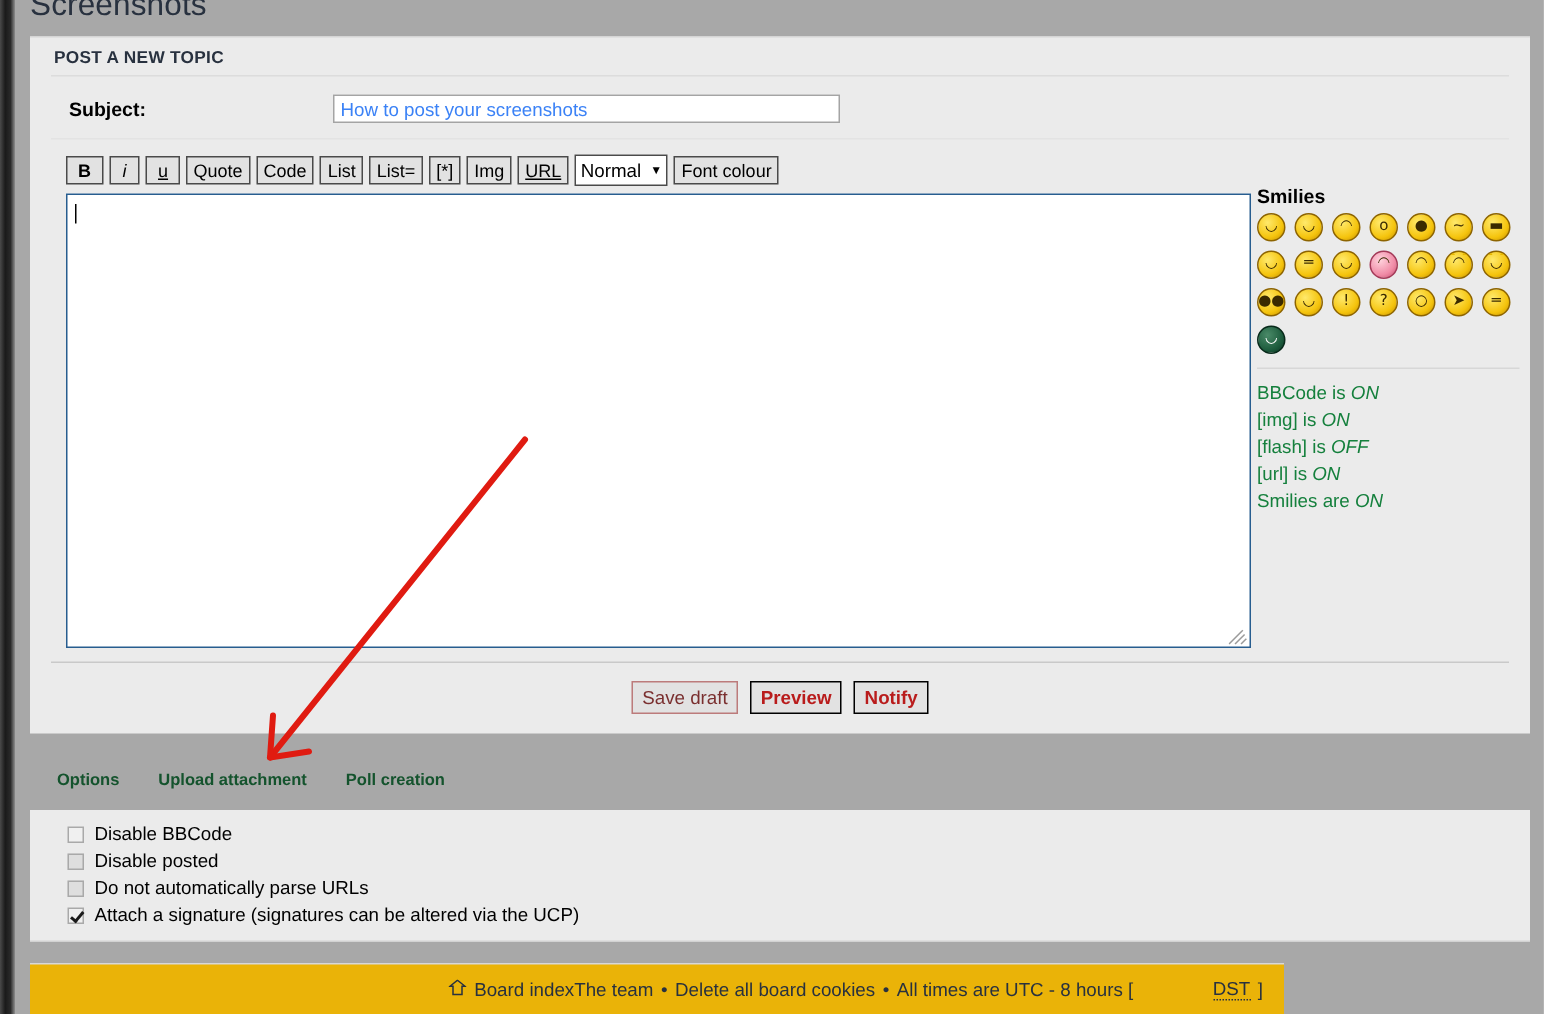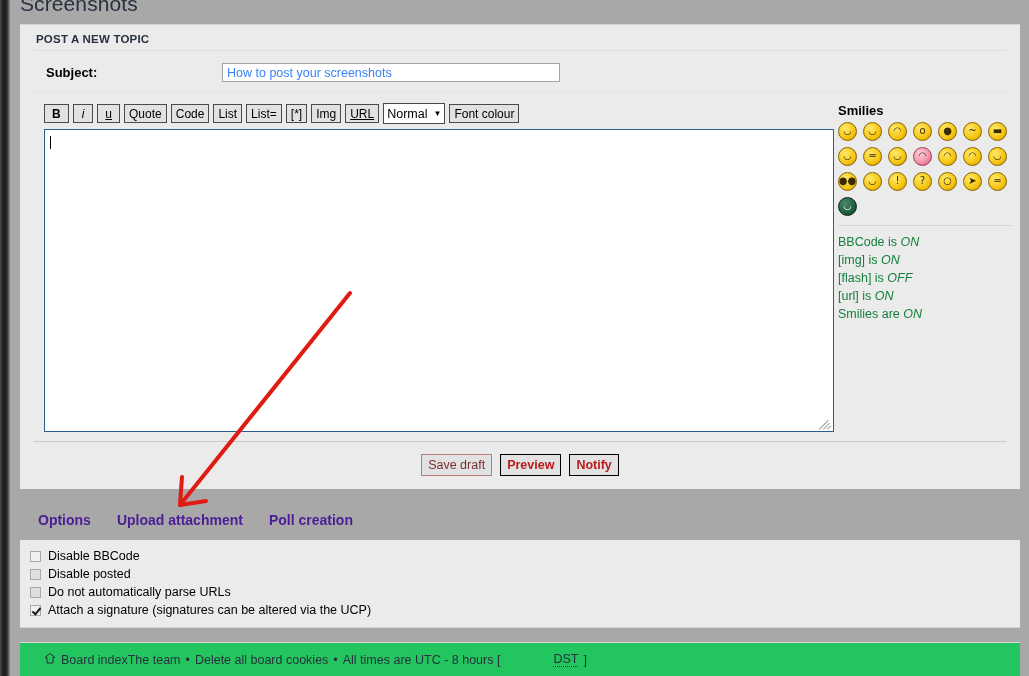--- a/index.html
+++ b/index.html
@@ -74,21 +74,21 @@
     font-family: "Liberation Sans", sans-serif;
     font-size: 12.5px;
     color: #3b82f6;
     padding: 1px 4px;
     outline: none;
   }
 
   
   .editor-wrap { display: flex; padding: 10px 0 0 0; }
   .editor-left { width: 800px; padding-left: 10px; }
-  .editor-right { width: 190px; padding-left: 4px; }
+  .editor-right { width: 190px; padding-left: 4px; margin-top: 20px; }
 
   .bbcode-bar {
     display: flex; align-items: center; gap: 4px;
     padding-bottom: 5px;
   }
   .bb-btn {
     background: #e2e2e2;
     border: 1px solid #4a4a4a;
     font-family: "Liberation Sans", sans-serif;
     font-size: 12px;
@@ -231,26 +231,26 @@
     width: 1000px;
   }
   .tabs-row {
     background: #a8a8a8;
     height: 40px;
     display: flex; align-items: center;
     padding-left: 18px;
     gap: 26px;
   }
   .tab {
-    font-size: 14px; font-weight: bold; color: #4c1d95;
+    font-size: 11px; font-weight: bold; color: #14532d;
     cursor: pointer;
   }
   .options-body {
     background: #ebebeb;
-    padding: 7px 0 8px 10px;
+    padding: 7px 0 8px 25px;
     border-bottom: 1px solid #d2d2d2;
   }
   .chk-row {
     display: flex; align-items: center;
     height: 18px;
     font-size: 12.5px; color: #000;
   }
   .chk {
     width: 11px; height: 11px;
     border: 1px solid #a9a9a9;
@@ -268,25 +268,25 @@
     width: 3px; height: 7px;
     border: solid #1a1a1a;
     border-width: 0 2px 2px 0;
     transform: rotate(40deg);
   }
 
   
   .footer {
     position: absolute;
     left: 20px; top: 642px;
-    width: 1000px; height: 34px;
-    background: #22c55e;
+    width: 836px; height: 34px;
+    background: #eab308;
     border-top: 1px solid #d8d8d8;
     display: flex; align-items: center;
-    justify-content: flex-start;
+    justify-content: flex-end;
     padding: 0 14px 0 14px;
     font-size: 12.5px;
     color: #28313f;
   }
   .footer a, .flink {
     color: #28313f; text-decoration: none; cursor: pointer;
   }
   .footer-left { display: flex; align-items: center; gap: 5px; padding-left: 10px;}
   .footer-right { display: flex; align-items: center; gap: 5px; }
   .dot { color: #28313f; }

